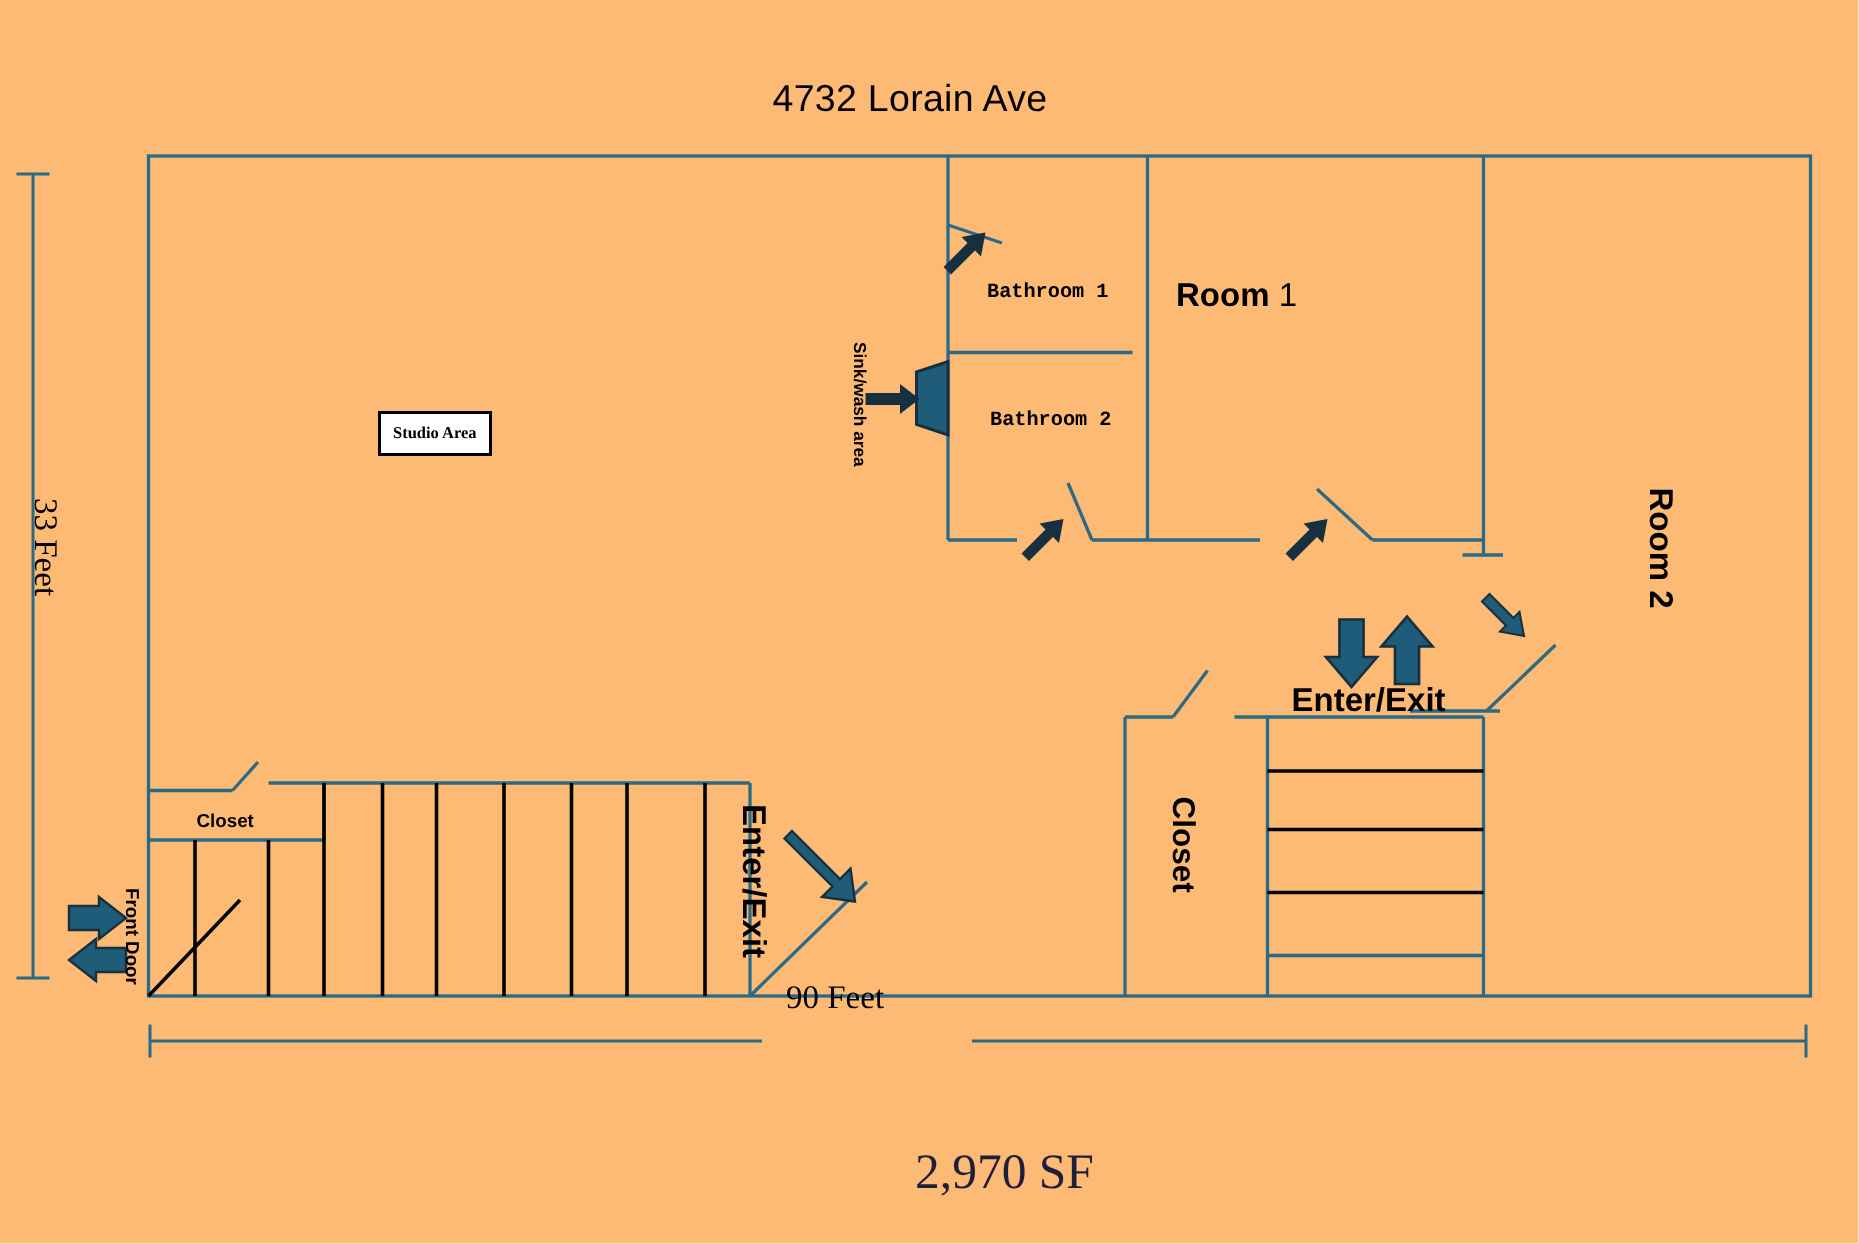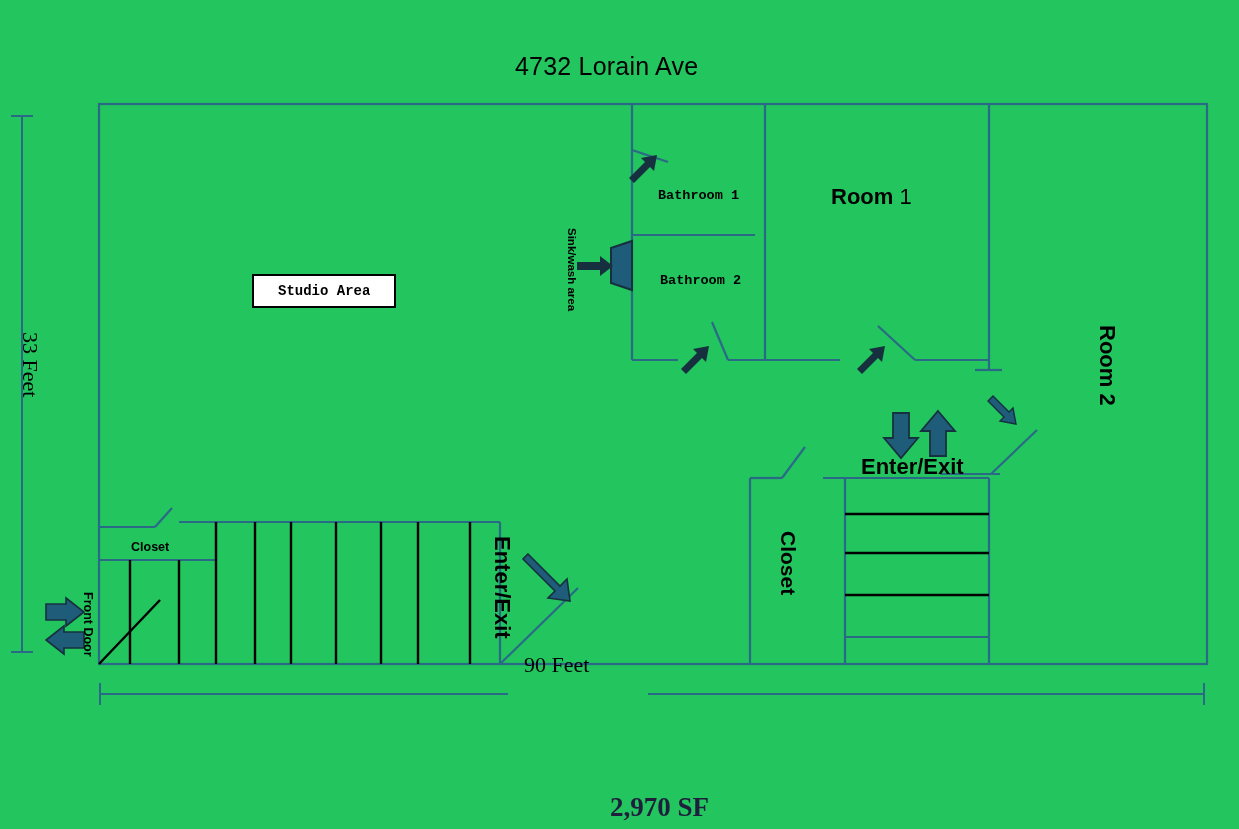--- a/index.html
+++ b/index.html
@@ -7,21 +7,21 @@
     padding: 0;
     background: #ffffff;
   }
   body {
     font-family: "Liberation Sans", sans-serif;
   }
   #plan-root {
     position: relative;
     width: 1239px;
     height: 829px;
-    background: #22c55e;
+    background: #fdba74;
     overflow: hidden;
   }
   svg#floorplan {
     position: absolute;
     left: 0;
     top: 0;
     width: 1239px;
     height: 829px;
     display: block;
   }
@@ -31,24 +31,23 @@
     color: #000000;
     font-family: "Liberation Sans", sans-serif;
   }
   .lbl-title {
     font-size: 25px;
     font-weight: 400;
     letter-spacing: 0.2px;
   }
   .lbl-sf {
     font-family: "Liberation Serif", serif;
-    font-size: 27px;
-    font-weight: 700;
+    font-size: 33px;
+    font-weight: 400;
     color: #1f1f3d;
-    margin-top: 28px;
   }
   .lbl-dim {
     font-family: "Liberation Serif", serif;
     font-size: 22px;
     font-weight: 400;
     color: #000000;
   }
   .lbl-room-big {
     font-size: 22px;
     font-weight: 700;
@@ -82,25 +81,25 @@
     font-weight: 700;
   }
   .rot-cw {
     transform: rotate(90deg);
     transform-origin: 0 0;
   }
   .studio-box {
     position: absolute;
     border: 2.5px solid #000000;
     background: #ffffff;
-    padding: 7px 24px;
-    font-size: 14px;
+    padding: 7px 8px;
+    font-size: 11px;
     font-weight: 700;
     color: #000;
-    font-family: Liberation Mono, monospace;
+    font-family: Liberation Serif, serif;
   }
 </style>
 </head>
 <body>
 
 <div id="plan-root">
 
   <svg id="floorplan" viewBox="0 0 1239 829">
     <defs>
       <marker id="tick-end" markerWidth="2" markerHeight="2"></marker>
@@ -251,21 +250,21 @@
   <div class="lbl lbl-title" style="left:515px; top:52px;">4732 Lorain Ave</div>
 
   <div class="studio-box" style="left:252px; top:274px;">Studio Area</div>
 
   <div class="lbl lbl-bath" style="left:658px; top:188px;">Bathroom 1</div>
 
   <div class="lbl lbl-bath" style="left:660px; top:273px;">Bathroom 2</div>
 
   <div class="lbl lbl-sink rot-cw" style="left:578px; top:228px;">Sink/wash area</div>
 
-  <div class="lbl lbl-room-big" style="left:831px; top:184px;"><span>Room</span><span class="light"> 1</span></div>
+  <div class="lbl lbl-room-big" style="left:784px; top:184px;"><span>Room</span><span class="light"> 1</span></div>
 
   <div class="lbl lbl-room-big rot-cw" style="left:1120px; top:325px;">Room 2</div>
 
   <div class="lbl lbl-closet-small" style="left:131px; top:540px;">Closet</div>
 
   <div class="lbl lbl-closet-big rot-cw" style="left:800px; top:531px;">Closet</div>
 
   <div class="lbl lbl-exit rot-cw" style="left:515px; top:536px;">Enter/Exit</div>
 
   <div class="lbl lbl-exit" style="left:861px; top:454px;">Enter/Exit</div>

